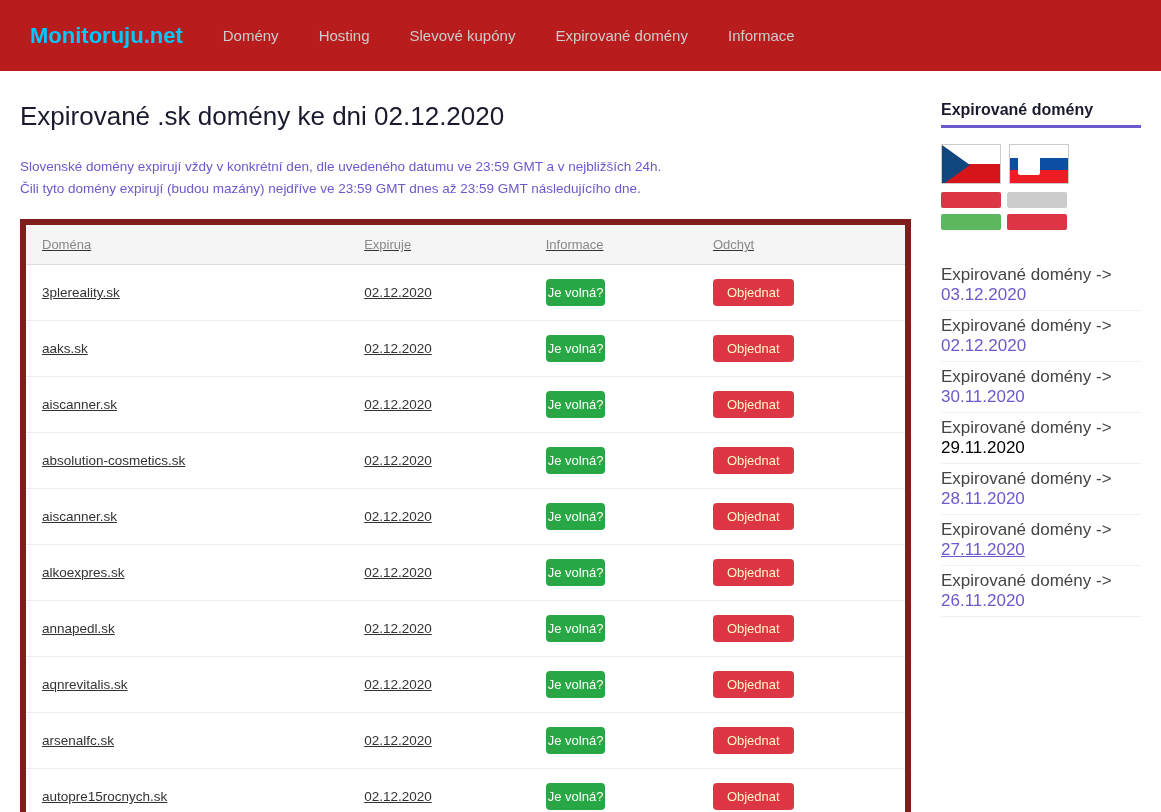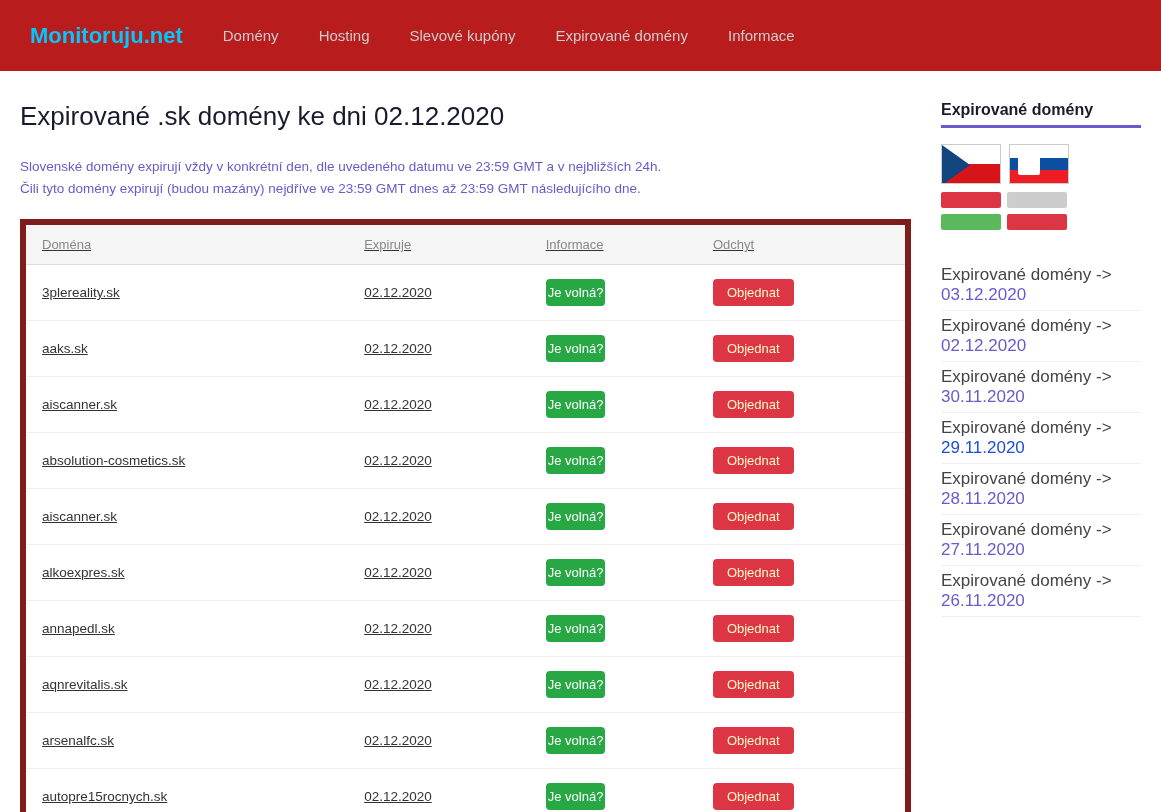--- a/index.html
+++ b/index.html
@@ -313,20 +313,20 @@
           <div class="bar" style="width:60px;background:#dc3545;"></div>
         </div>
       </div>
     </div>
 
     <div class="sidebar-section">
       <div class="sk-links" id="sk-links">
           <a href="#">Expirované domény -&gt; <span style="color:#6a5acd;">03.12.2020</span></a>
           <a href="#">Expirované domény -&gt; <span style="color:#6a5acd;">02.12.2020</span></a>
           <a href="#">Expirované domény -&gt; <span style="color:#6a5acd;">30.11.2020</span></a>
-          <a href="#">Expirované domény -&gt; <span style="color:#1d4ed8;">29.11.2020</span></a>
+          <a href="#">Expirované domény -&gt; <span style="color:#000000;">29.11.2020</span></a>
           <a href="#">Expirované domény -&gt; <span style="color:#6a5acd;">28.11.2020</span></a>
-          <a href="#">Expirované domény -&gt; <span style="color:#6a5acd;">27.11.2020</span></a>
+          <a href="#">Expirované domény -&gt; <span style="color:#6a5acd;text-decoration:underline;">27.11.2020</span></a>
           <a href="#">Expirované domény -&gt; <span style="color:#6a5acd;">26.11.2020</span></a>
         </div>
     </div>
   </div>
 </div>
 
 </body></html>

